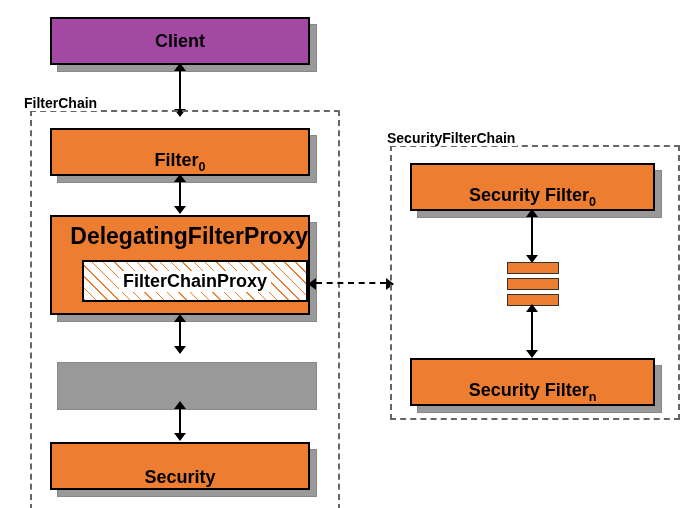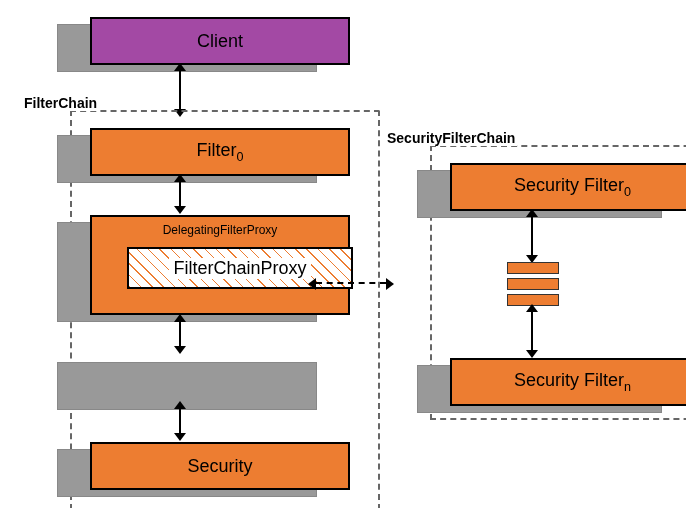--- a/index.html
+++ b/index.html
@@ -12,32 +12,31 @@
   position: relative;
   width: 686px;
   height: 508px;
 }
 .box {
   position: absolute;
   border: 2px solid #000;
   display: flex;
   align-items: center;
   justify-content: center;
-  font-weight: normal;
+  font-weight: bold;
   font-size: 18px;
   box-sizing: border-box;
-  margin-left: 40px;
 }
 .shadow {
   position: absolute;
   background: #999;
   box-sizing: border-box;
   border: 1px solid #888;
 }
-.orange { background: #ed7d31; }
+.orange { background: #ed7d31; align-items: flex-end; }
 .purple { background: #a349a4; }
 .hatched {
   background: white;
   background-image: repeating-linear-gradient(45deg, #ed7d31 0, #ed7d31 1px, transparent 1px, transparent 8px);
 }
 .dashed-border {
   border: 2px dashed #666;
   background: transparent;
 }
 .dashed-label {
@@ -120,21 +119,21 @@
 
   <div class="shadow" style="left:47px; top:125px; width:260px; height:48px;"></div>
   <div class="box orange" style="left:40px; top:118px; width:260px; height:48px;">
     <span><span>Filter</span><span class="sub">0</span></span>
   </div>
 
   <div class="arrow-v" style="left:170px; top:172px; height:24px;"></div>
 
   <div class="shadow" style="left:47px; top:212px; width:260px; height:100px;"></div>
   <div class="box orange" style="left:40px; top:205px; width:260px; height:100px; flex-direction:column; justify-content:flex-start; padding-top:6px;">
-    <span style="font-size:12px;">DelegatingFilterProxy</span>
+    <span style="font-size:23px;">DelegatingFilterProxy</span>
     <div class="box hatched" style="position:relative; width:226px; height:42px; margin-top:10px;">
       <span style="background:white; padding:0 4px;">FilterChainProxy</span>
     </div>
   </div>
 
   <div class="arrow-v" style="left:170px; top:312px; height:24px;"></div>
 
   <div class="shadow" style="left:47px; top:352px; width:260px; height:48px;"></div>
 
   <div class="arrow-v" style="left:170px; top:399px; height:24px;"></div>

